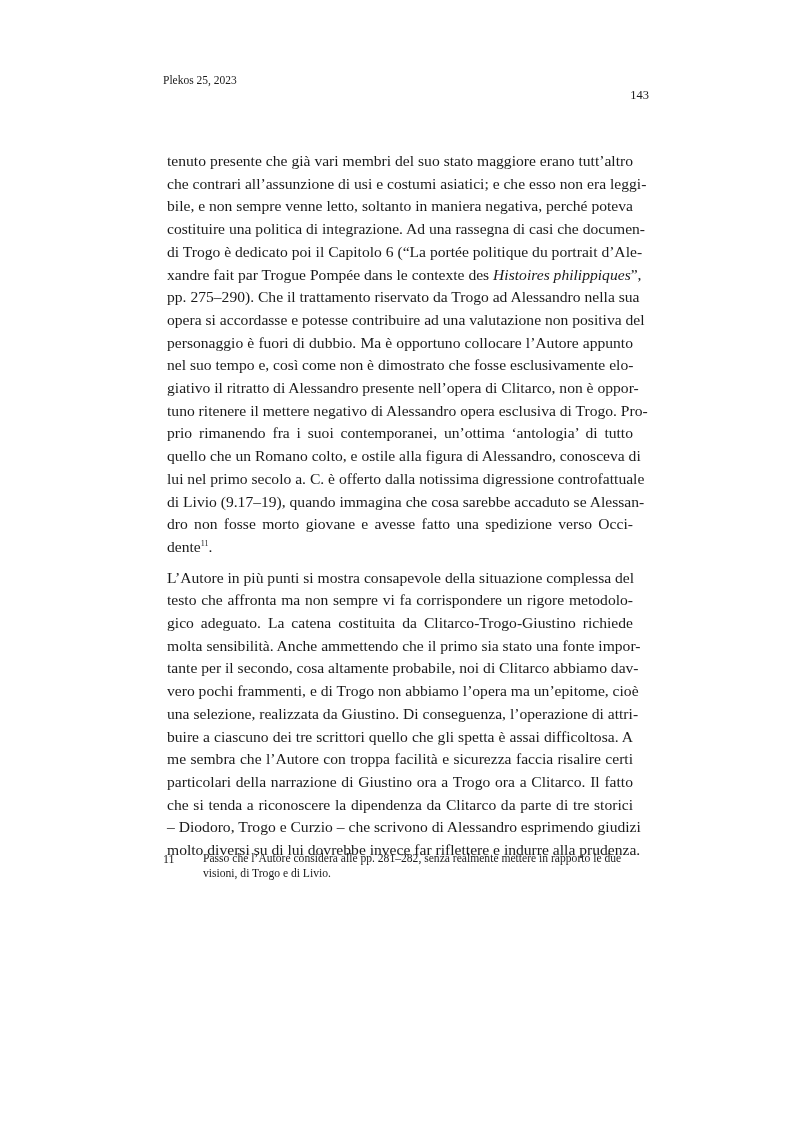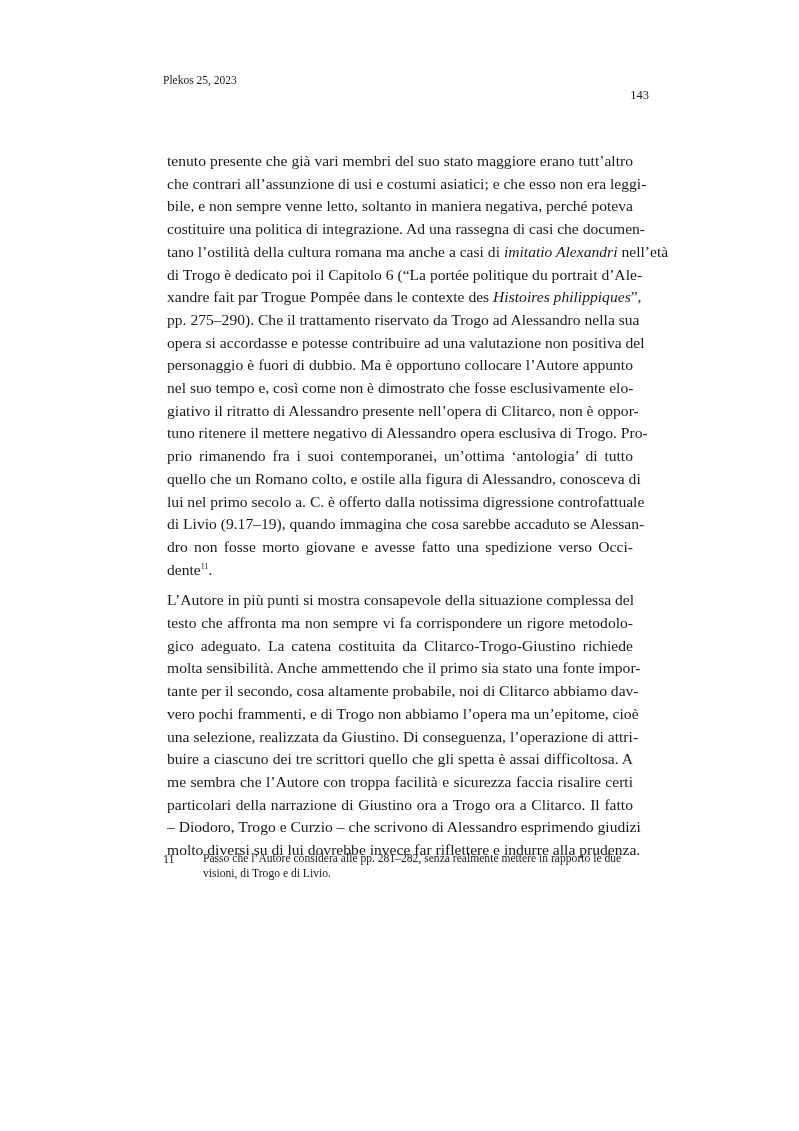--- a/index.html
+++ b/index.html
@@ -28,21 +28,20 @@
   <span class="title">Plekos 25, 2023</span>
   <span class="pageno">143</span>
 </div>
 
 <div class="body-text">
   <p id="p1">
       <span class="line">tenuto presente che già vari membri del suo stato maggiore erano tutt’altro</span>
       <span class="line">che contrari all’assunzione di usi e costumi asiatici; e che esso non era leggi-</span>
       <span class="line">bile, e non sempre venne letto, soltanto in maniera negativa, perché poteva</span>
       <span class="line">costituire una politica di integrazione. Ad una rassegna di casi che documen-</span>
-      <span class="line">tano l’ostilità della cultura romana ma anche a casi di <i>imitatio Alexandri</i> nell’età</span>
       <span class="line">di Trogo è dedicato poi il Capitolo 6 (“La portée politique du portrait d’Ale-</span>
       <span class="line">xandre fait par Trogue Pompée dans le contexte des <i>Histoires philippiques</i>”,</span>
       <span class="line">pp. 275–290). Che il trattamento riservato da Trogo ad Alessandro nella sua</span>
       <span class="line">opera si accordasse e potesse contribuire ad una valutazione non positiva del</span>
       <span class="line">personaggio è fuori di dubbio. Ma è opportuno collocare l’Autore appunto</span>
       <span class="line">nel suo tempo e, così come non è dimostrato che fosse esclusivamente elo-</span>
       <span class="line">giativo il ritratto di Alessandro presente nell’opera di Clitarco, non è oppor-</span>
       <span class="line">tuno ritenere il mettere negativo di Alessandro opera esclusiva di Trogo. Pro-</span>
       <span class="line">prio rimanendo fra i suoi contemporanei, un’ottima ‘antologia’ di tutto</span>
       <span class="line">quello che un Romano colto, e ostile alla figura di Alessandro, conosceva di</span>
@@ -55,20 +54,21 @@
       <span class="line">L’Autore in più punti si mostra consapevole della situazione complessa del</span>
       <span class="line">testo che affronta ma non sempre vi fa corrispondere un rigore metodolo-</span>
       <span class="line">gico adeguato. La catena costituita da Clitarco-Trogo-Giustino richiede</span>
       <span class="line">molta sensibilità. Anche ammettendo che il primo sia stato una fonte impor-</span>
       <span class="line">tante per il secondo, cosa altamente probabile, noi di Clitarco abbiamo dav-</span>
       <span class="line">vero pochi frammenti, e di Trogo non abbiamo l’opera ma un’epitome, cioè</span>
       <span class="line">una selezione, realizzata da Giustino. Di conseguenza, l’operazione di attri-</span>
       <span class="line">buire a ciascuno dei tre scrittori quello che gli spetta è assai difficoltosa. A</span>
       <span class="line">me sembra che l’Autore con troppa facilità e sicurezza faccia risalire certi</span>
       <span class="line">particolari della narrazione di Giustino ora a Trogo ora a Clitarco. Il fatto</span>
+      <span class="line">che si tenda a riconoscere la dipendenza da Clitarco da parte di tre storici</span>
       <span class="line">– Diodoro, Trogo e Curzio – che scrivono di Alessandro esprimendo giudizi</span>
       <span class="line last">molto diversi su di lui dovrebbe invece far riflettere e indurre alla prudenza.</span>
     </p>
 </div>
 
 <div class="footnote">
   <span class="num">11</span>
   <span class="ftext">Passo che l’Autore considera alle pp. 281–282, senza realmente mettere in rapporto le due visioni, di Trogo e di Livio.</span>
 </div>
 

